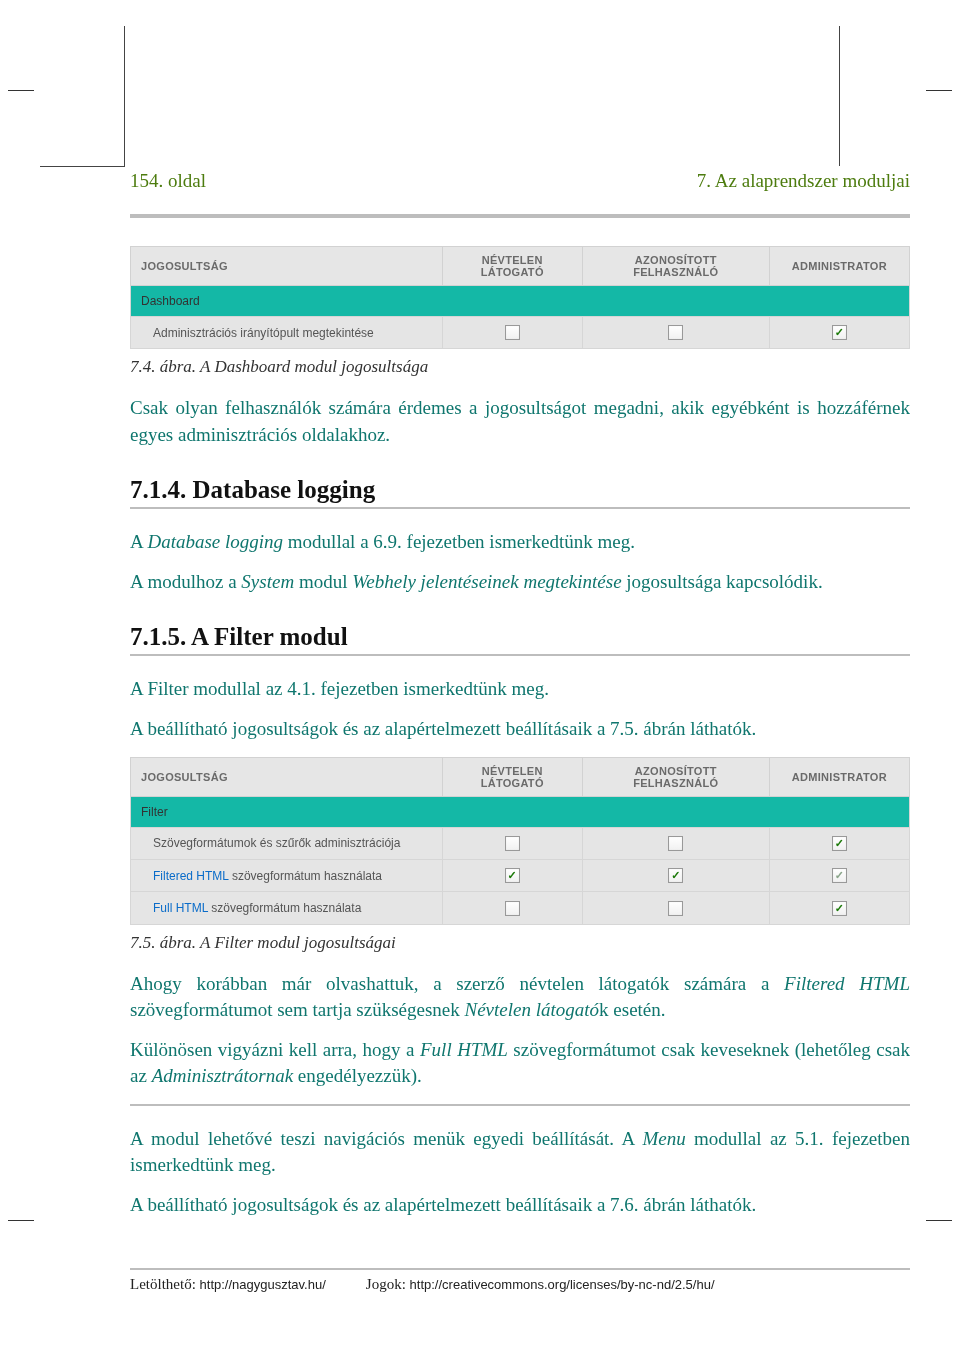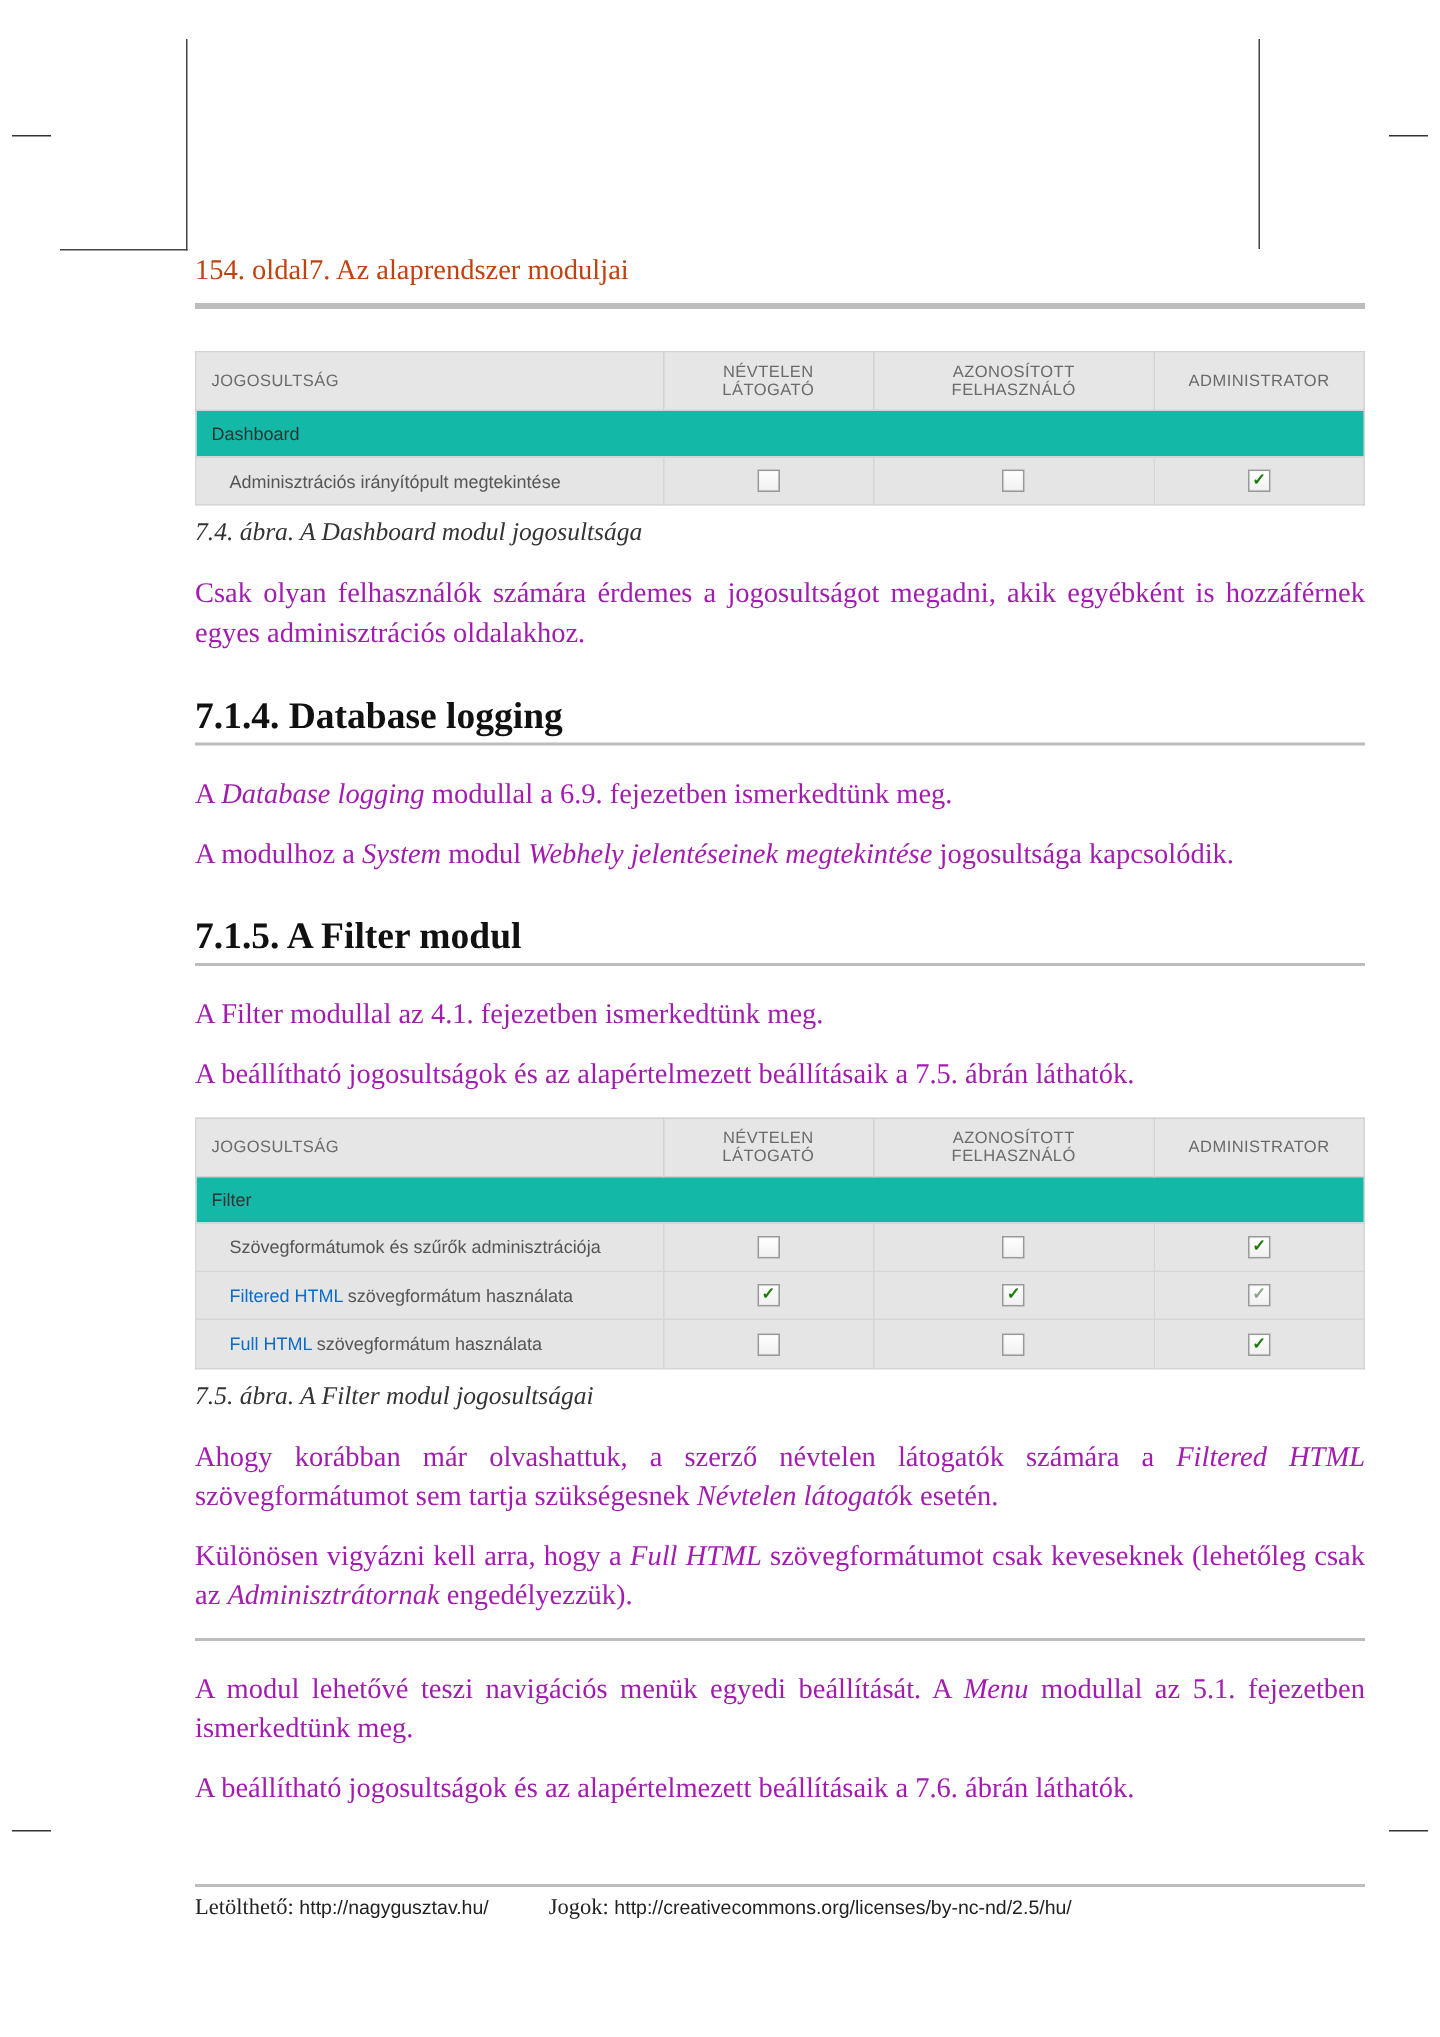--- a/index.html
+++ b/index.html
@@ -44,40 +44,40 @@
     top: 26px;
     right: 120px;
     border-left: 1px solid #444;
   }
   .content {
     width: 780px;
     margin: 140px 0 0 130px;
   }
   .header-line {
     display: flex;
-    justify-content: flex-start;
+    justify-content: space-between;
     font-size: 19px;
-    color: #c2410c;
-    margin-bottom: 10px;
+    color: #4d7c0f;
+    margin-bottom: 22px;
   }
   .header-rule {
     height: 4px;
     background: #bdbdbd;
     margin-bottom: 28px;
   }
   .perm-table {
     width: 100%;
     border-collapse: collapse;
     font-family: "Segoe UI", Tahoma, Verdana, Arial, sans-serif;
     font-size: 12px;
   }
   .perm-table th {
     background: #e6e6e6;
     color: #6a6a6a;
-    font-weight: normal;
+    font-weight: bold;
     letter-spacing: 0.3px;
     padding: 7px 10px;
     text-align: center;
     border: 1px solid #d2d2d2;
     text-transform: uppercase;
     font-size: 11px;
     margin-top: 20px;
   }
   .perm-table th.label-col {
     text-align: left;
@@ -125,21 +125,21 @@
     font-style: italic;
     font-size: 17px;
     color: #333;
     margin: 8px 0 18px 0;
   }
   p.body {
     font-size: 19px;
     line-height: 1.38;
     text-align: justify;
     margin: 0 0 14px 0;
-    color: #a21caf;
+    color: #0f766e;
   }
   .em { font-style: italic; }
   h2.section {
     font-family: "Palatino Linotype", "Book Antiqua", Palatino, Georgia, serif;
     font-weight: bold;
     font-size: 25px;
     margin: 28px 0 3px 0;
     color: #111;
   }
   .h2-rule {

